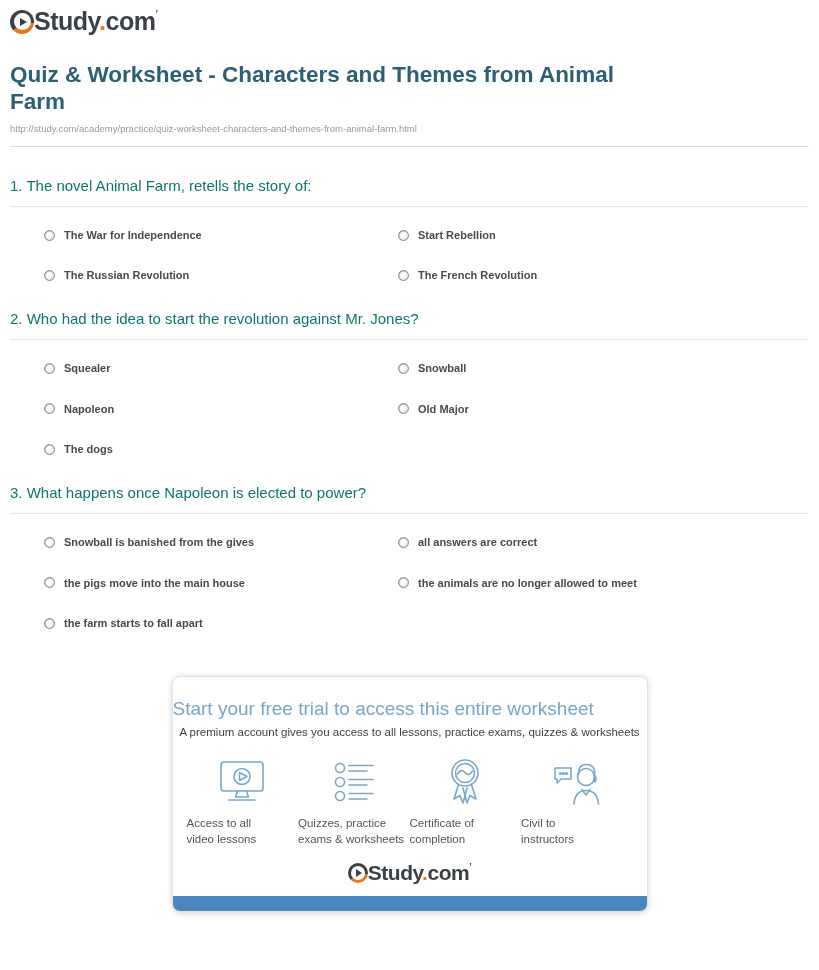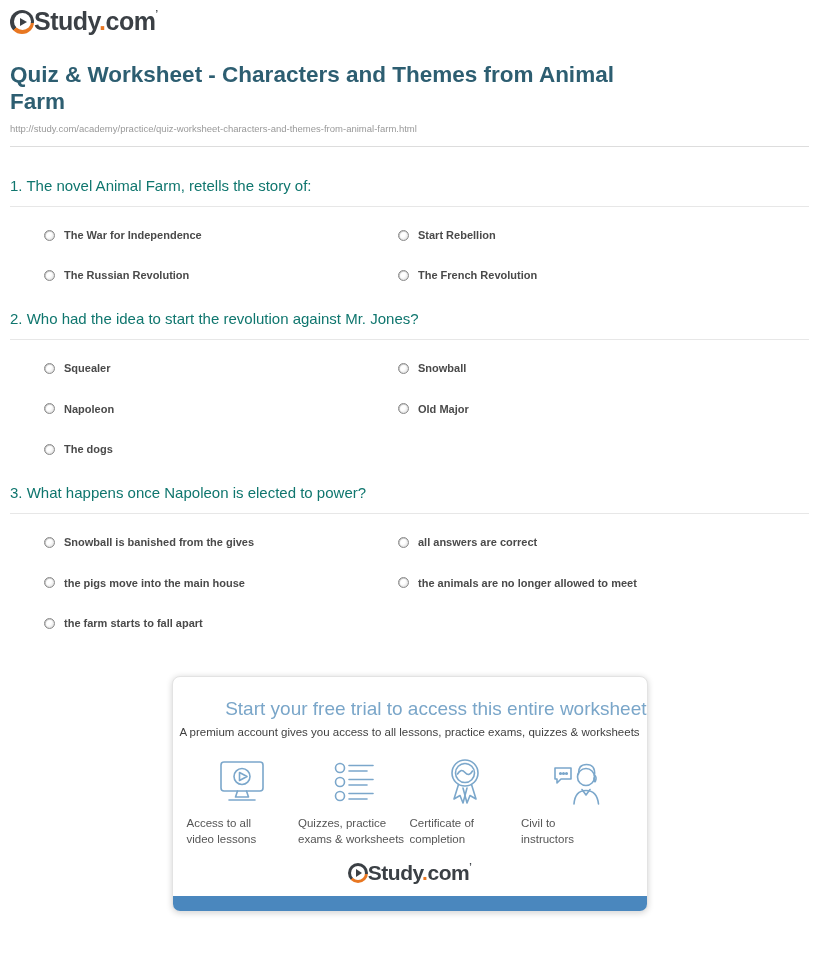--- a/index.html
+++ b/index.html
@@ -62,21 +62,21 @@
   }
   .opt-label { font-size:11px; font-weight:bold; color:#4a4a4a; line-height:1.3; }
 
   
   .promo {
     width:476px; margin:46px auto 0;
     border:1px solid #e3e3e3; border-radius:8px;
     box-shadow:0 1px 6px rgba(0,0,0,0.18);
     padding-top:21px; background:#fff;
   }
-  .promo-heading { text-align:right; font-size:19px; font-weight:400; color:#7aa6c9; }
+  .promo-heading { text-align:left; font-size:19px; font-weight:400; color:#7aa6c9; }
   .promo-sub { text-align:center; font-size:11.5px; color:#3f3f3f; margin-top:6px; }
   .features { display:flex; margin:20px 14px 0; }
   .feature { flex:1; text-align:left; }
   .feature .icn { height:48px; display:flex; align-items:flex-end; justify-content:center; }
   .feature svg { stroke:#7ba7cb; fill:none; stroke-width:1.6; stroke-linecap:round; stroke-linejoin:round; }
   .feature-label { margin-top:9px; font-size:11.5px; color:#555; line-height:1.4; }
   .promo-brand { display:flex; justify-content:center; margin-top:15px; }
   .promo-banner {
     margin-top:13px; background:#4a87be; border-radius:0 0 7px 7px;
     color:#fff; font-size:11.5px; text-align:center; padding:7px 0 8px;

